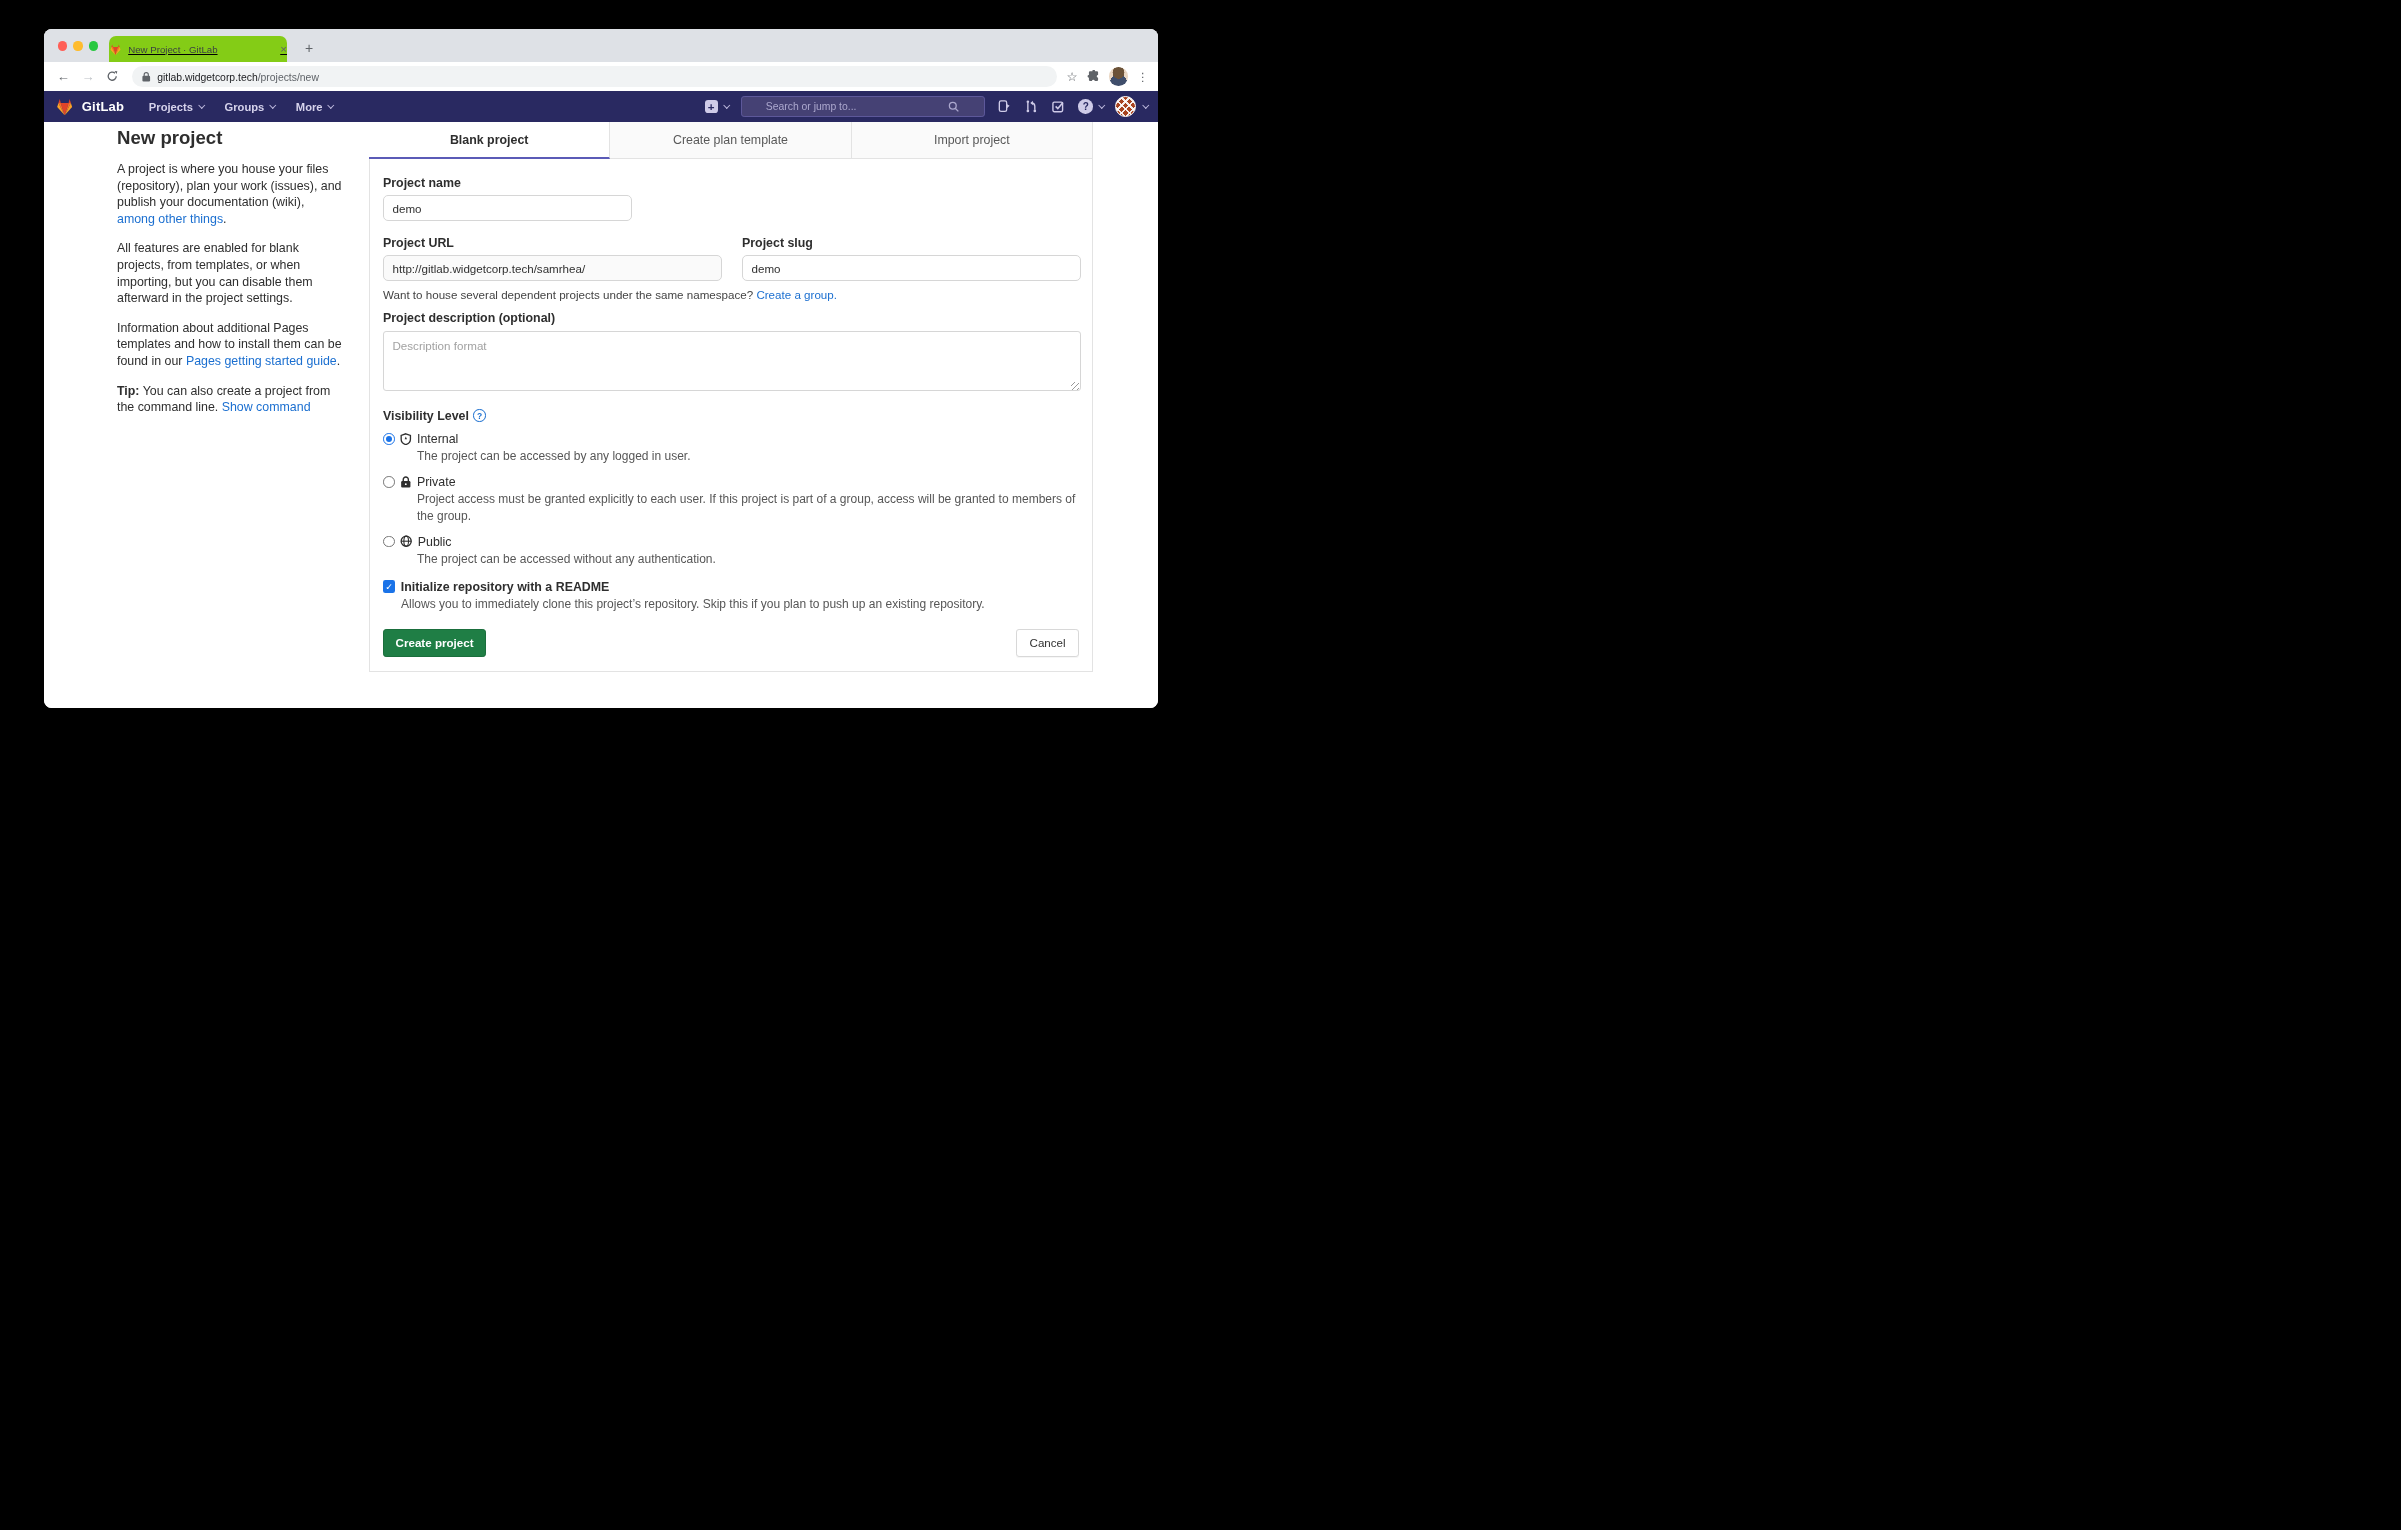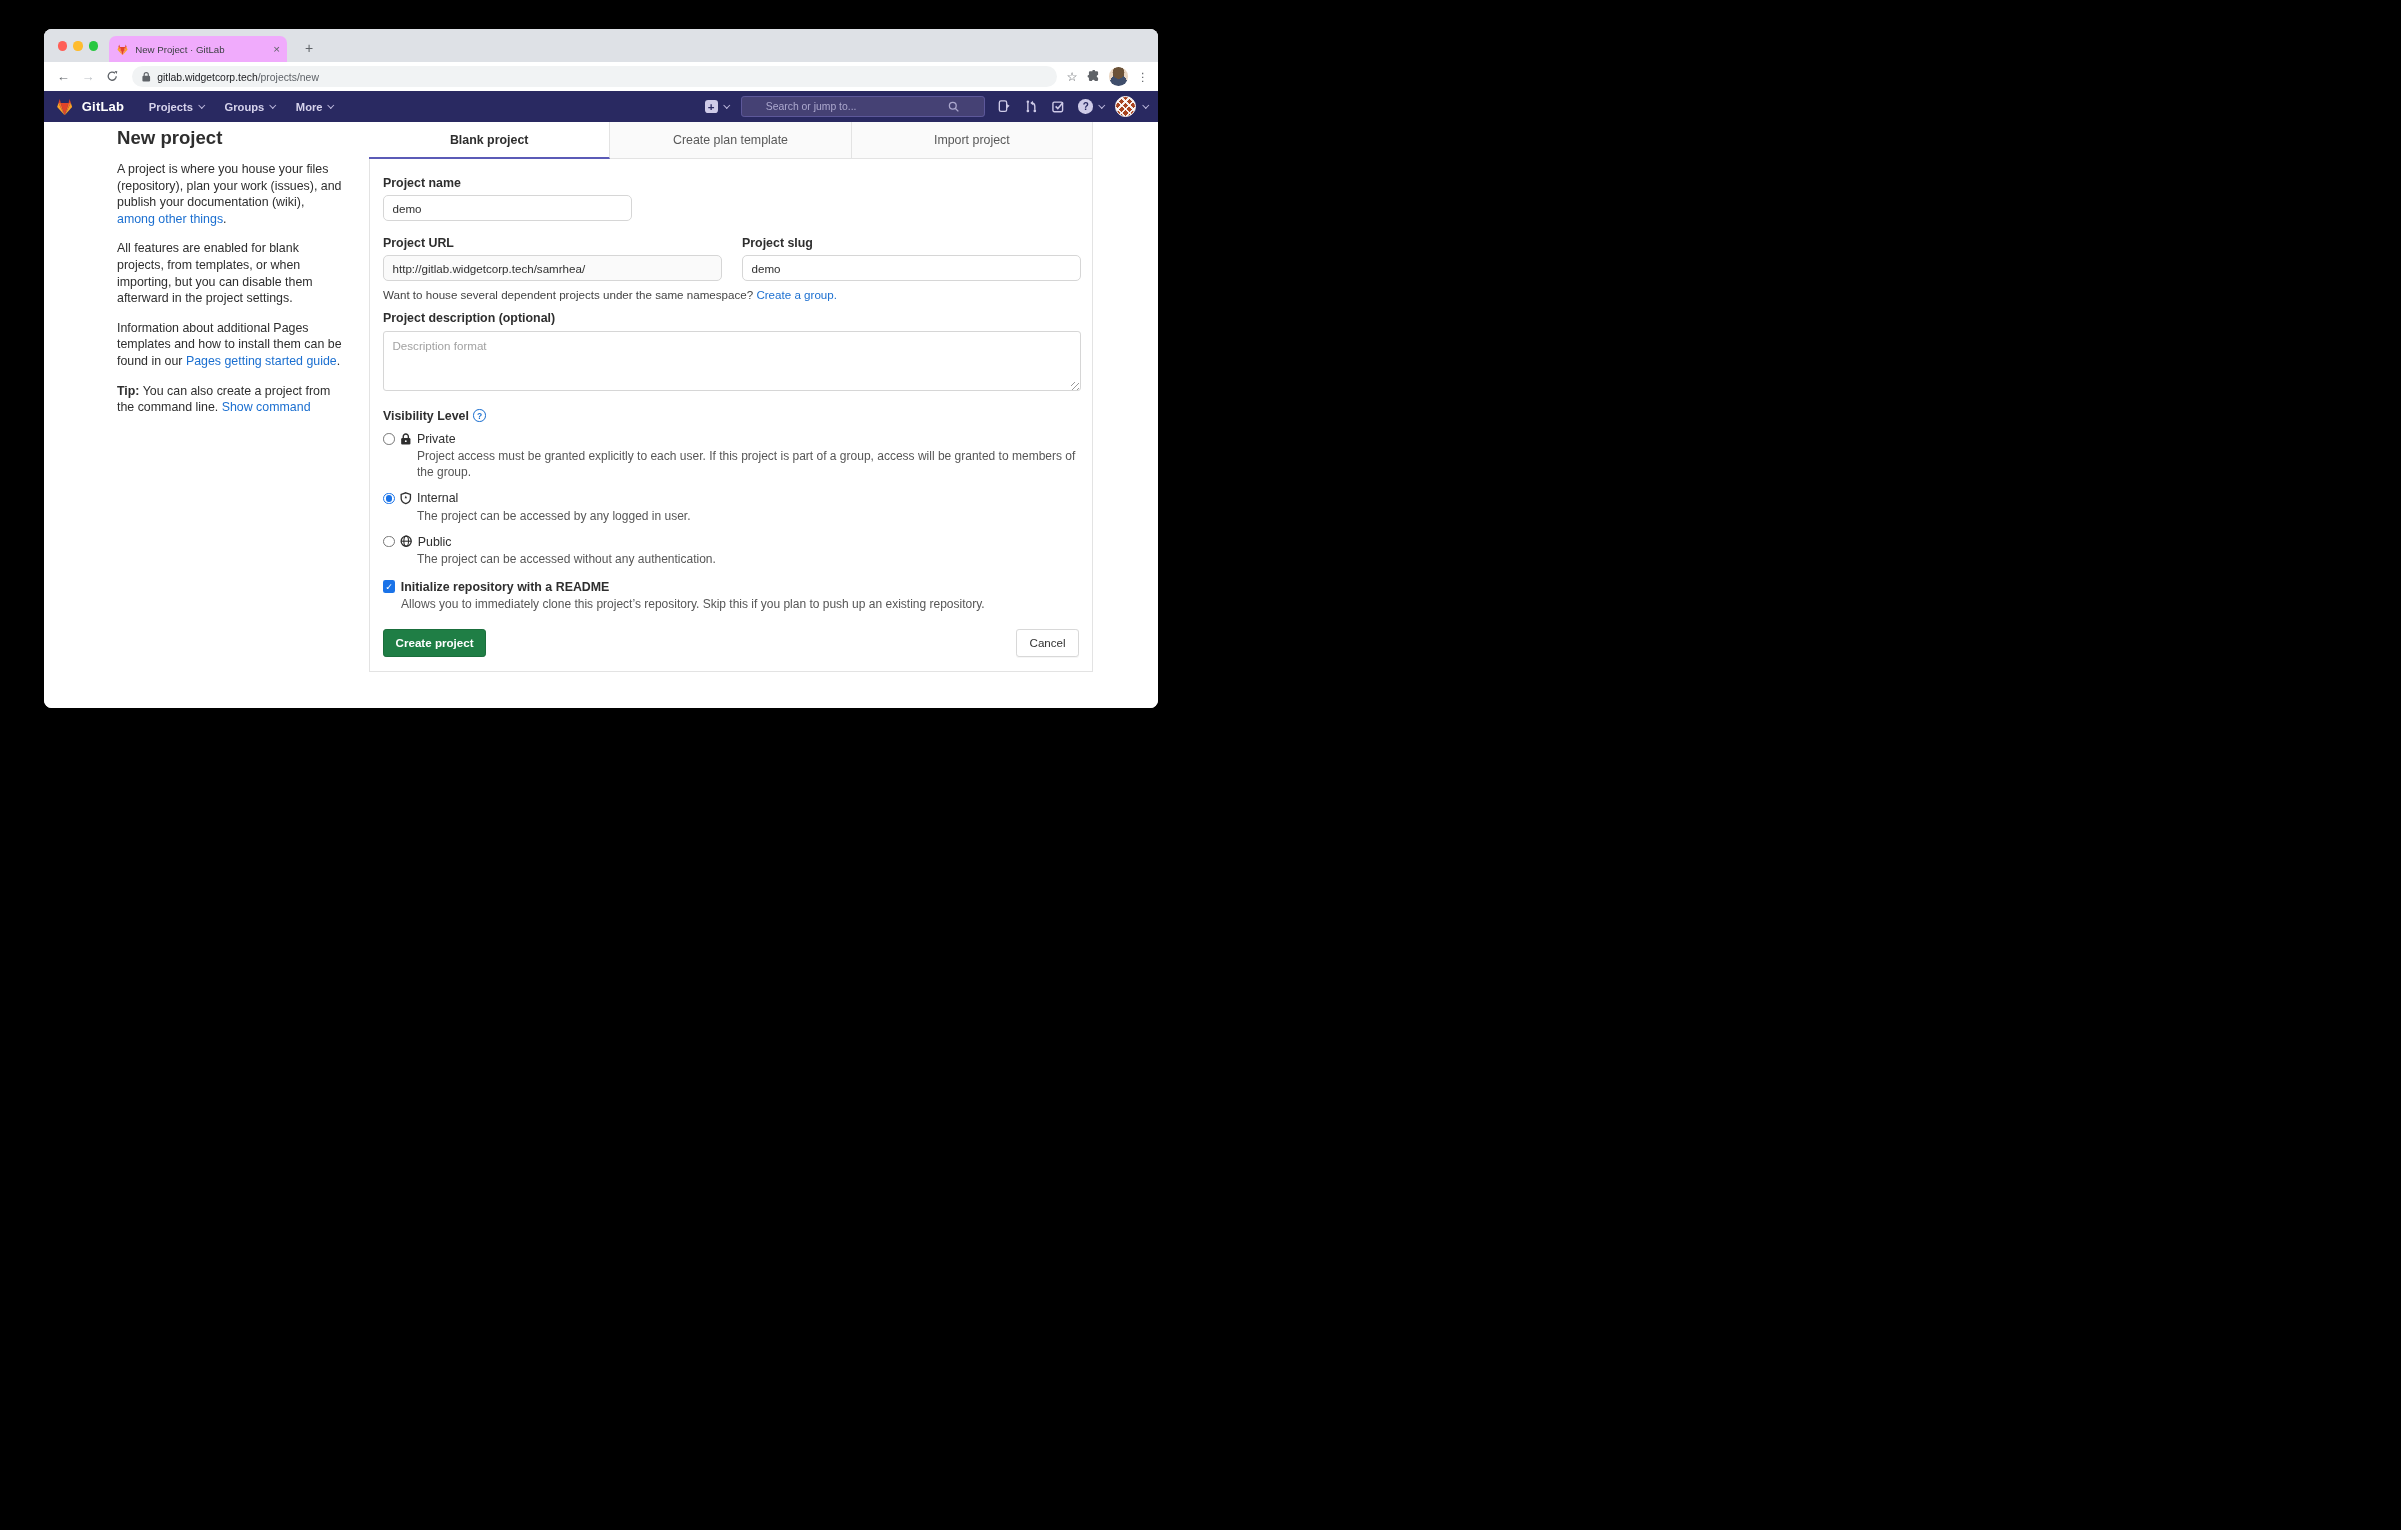--- a/index.html
+++ b/index.html
@@ -4,21 +4,21 @@
 <style>
   * { margin:0; padding:0; box-sizing:border-box; }
   html,body { width:1201px; height:765px; background:#000; font-family:"Liberation Sans","DejaVu Sans",sans-serif; }
   .window { position:absolute; left:44px; top:29px; width:1114px; height:679px; border-radius:7.7px; overflow:hidden; background:#fff; box-shadow:0 7.7px 31px rgba(0,0,0,.6); display:flex; flex-direction:column; }
 
   
   .tabstrip { height:33px; background:#dee1e6; position:relative; flex:0 0 auto; }
   .traffic { position:absolute; top:12.4px; left:14px; display:flex; gap:6.2px; }
   .traffic span { width:9.3px; height:9.3px; border-radius:50%; display:block; }
   .tl-close { background:#ff5f57; } .tl-min { background:#febc2e; } .tl-max { background:#28c840; }
-  .chrome-tab { position:absolute; left:65px; bottom:0; width:178px; height:26px; background:#f0abfc; border-radius:7px 7px 0 0; display:flex; align-items:center; padding:0 7px; gap:6.2px; }
+  .chrome-tab { position:absolute; left:65px; bottom:0; width:178px; height:26px; background:#84cc16; border-radius:7px 7px 0 0; display:flex; align-items:center; padding:0 0; gap:6.2px;text-decoration:underline; }
   .chrome-tab .title { flex:1; font-size:9.7px; color:#3c4043; white-space:nowrap; overflow:hidden; }
   .tab-close { color:#5f6368; font-size:11.6px; line-height:1; cursor:default; }
   .newtab-btn { position:absolute; left:255px; bottom:3.9px; width:20px; height:20px; border-radius:50%; display:flex; align-items:center; justify-content:center; color:#5f6368; font-size:14px; }
 
   
   .toolbar { height:29px; background:#fff; display:flex; align-items:center; padding:0 9.3px; gap:4.6px; flex:0 0 auto; }
   .navbtn { width:20px; height:20px; display:flex; align-items:center; justify-content:center; font-size:13px; color:#5f6368; }
   .navbtn.disabled { color:#bdc1c6; }
   .urlpill { flex:1; height:21.7px; background:#f1f3f4; border-radius:10.8px; display:flex; align-items:center; padding:0 10.8px; gap:6.2px; margin:0 4.6px; }
   .urlpill .host { font-size:10.4px; color:#202124; }
@@ -261,41 +261,41 @@
           </div>
 
           <div class="grp" style="margin-bottom:12.4px;">
             <div class="flabel" style="margin-bottom:9.3px;">
               <span>Visibility Level</span>
               <span class="help-q">?</span>
             </div>
 
             <div class="opt">
               <div class="opt-head">
+                <span class="radio on"></span>
+                <svg width="11.6" height="12.4" viewBox="0 0 15 16">
+                  <path d="M7.5 1 L13.5 3.2 V8 c0 3.6-2.7 6-6 7 -3.3-1-6-3.4-6-7 V3.2 Z" fill="none" stroke="#2e2e2e" stroke-width="1.7"></path>
+                  <path d="M7.5 4.5 L9 8 H6 Z" fill="#2e2e2e"></path>
+                </svg>
+                <span class="opt-name">Internal</span>
+              </div>
+              <div class="opt-desc">The project can be accessed by any logged in user.</div>
+            </div>
+
+            <div class="opt">
+              <div class="opt-head">
                 <span class="radio"></span>
                 <svg width="11.6" height="12.4" viewBox="0 0 15 16">
                   <rect x="1.5" y="6.5" width="12" height="8.5" rx="1.5" fill="#2e2e2e"></rect>
                   <path d="M4.2 7V4.6a3.3 3.3 0 0 1 6.6 0V7" fill="none" stroke="#2e2e2e" stroke-width="1.8"></path>
                   <circle cx="7.5" cy="10.5" r="1.2" fill="#fff"></circle>
                 </svg>
                 <span class="opt-name">Private</span>
               </div>
               <div class="opt-desc">Project access must be granted explicitly to each user. If this project is part of a group, access will be granted to members of the group.</div>
-            </div>
-
-            <div class="opt">
-              <div class="opt-head">
-                <span class="radio on"></span>
-                <svg width="11.6" height="12.4" viewBox="0 0 15 16">
-                  <path d="M7.5 1 L13.5 3.2 V8 c0 3.6-2.7 6-6 7 -3.3-1-6-3.4-6-7 V3.2 Z" fill="none" stroke="#2e2e2e" stroke-width="1.7"></path>
-                  <path d="M7.5 4.5 L9 8 H6 Z" fill="#2e2e2e"></path>
-                </svg>
-                <span class="opt-name">Internal</span>
-              </div>
-              <div class="opt-desc">The project can be accessed by any logged in user.</div>
             </div>
 
             <div class="opt" style="margin-bottom:0;">
               <div class="opt-head">
                 <span class="radio"></span>
                 <svg width="12.4" height="12.4" viewBox="0 0 16 16">
                   <circle cx="8" cy="8" r="6.5" fill="none" stroke="#2e2e2e" stroke-width="1.7"></circle>
                   <ellipse cx="8" cy="8" rx="3" ry="6.5" fill="none" stroke="#2e2e2e" stroke-width="1.4"></ellipse>
                   <line x1="1.5" y1="8" x2="14.5" y2="8" stroke="#2e2e2e" stroke-width="1.4"></line>
                 </svg>

